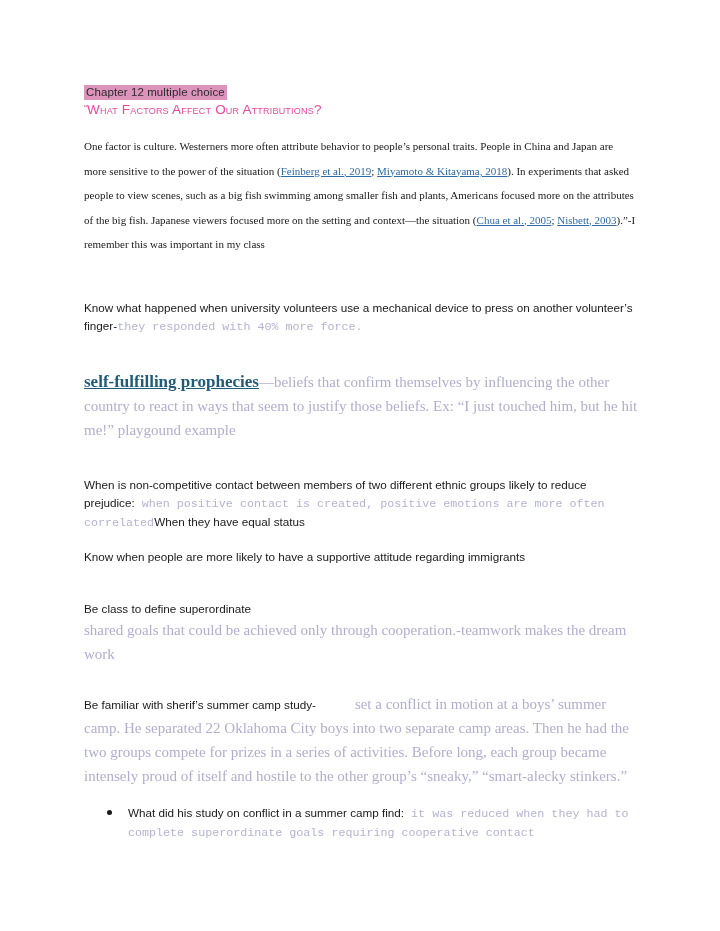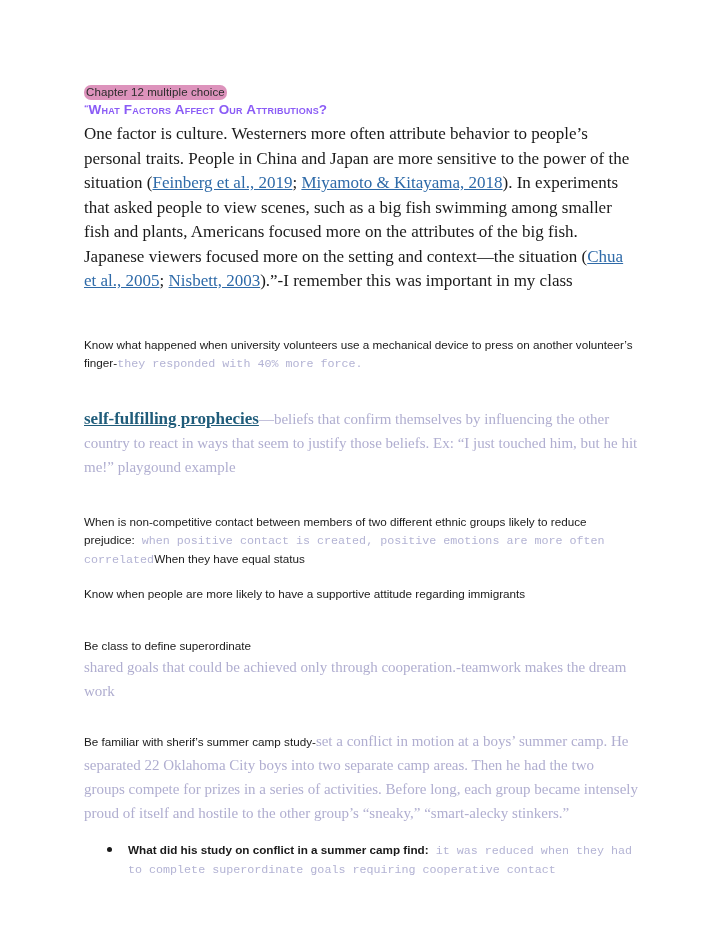--- a/index.html
+++ b/index.html
@@ -34,45 +34,44 @@
   
   .doc-title {
     display: inline;
     background: #dd93bc;
     color: #2b2b2b;
     font-family: "Liberation Sans", sans-serif;
     font-size: 11.5px;
     line-height: 16px;
     padding: 1px 2px 2px 2px;
     letter-spacing: 0.1px;
-    border-radius: 7px;
   }
   .title-wrap { margin: 0 0 18px 0; line-height: 17px; }
 
   
   .sc-heading {
-    margin: 0 0 4px 0;
+    margin: 0 0 16px 0;
     font-family: "Liberation Sans", sans-serif;
-    font-weight: bold;
-    color: #8b5cf6;
+    font-weight: normal;
+    color: #ec4899;
     font-size: 13.5px;
     font-variant: small-caps;
     letter-spacing: 0.2px;
     line-height: 17px;
   }
   .sc-heading .lead-quote {
     font-size: 9px;
     vertical-align: 3px;
     letter-spacing: 0;
   }
 
   
   .serif-body {
     font-family: "Liberation Serif", serif;
-    font-size: 17px;
+    font-size: 11px;
     line-height: 24.5px;
     color: #1a1a1a;
     margin: 0 0 26px 0;
     text-align: left;
   }
   .serif-body a, .cite {
     color: #2e6aa8;
     text-decoration: underline;
     text-underline-offset: 1px;
   }
@@ -93,20 +92,21 @@
     line-height: 18px;
     color: #b3b3d4;
   }
 
   
   .ans-serif {
     font-family: "Liberation Serif", serif;
     font-size: 15px;
     line-height: 24px;
     color: #b0aed0;
+    margin-left: 39px;
   }
   .ans-serif-block {
     font-family: "Liberation Serif", serif;
     font-size: 15px;
     line-height: 24px;
     color: #b0aed0;
     margin: 0;
   }
 
   
@@ -142,21 +142,21 @@
   ul.bullets li .bullet-dot {
     position: absolute;
     left: -21px;
     top: 6px;
     width: 5px;
     height: 5px;
     background: #1a1a1a;
     border-radius: 50%;
     display: block;
   }
-  ul.bullets li .li-q { font-weight: bold; color: #1a1a1a; }
+  ul.bullets li .li-q { font-weight: normal; color: #1a1a1a; }
 </style>
 </head>
 <body>
 
 <div class="page">
   <div class="content">
 
     <p class="title-wrap blk">
       <span class="doc-title">Chapter 12 multiple choice</span>
     </p>

